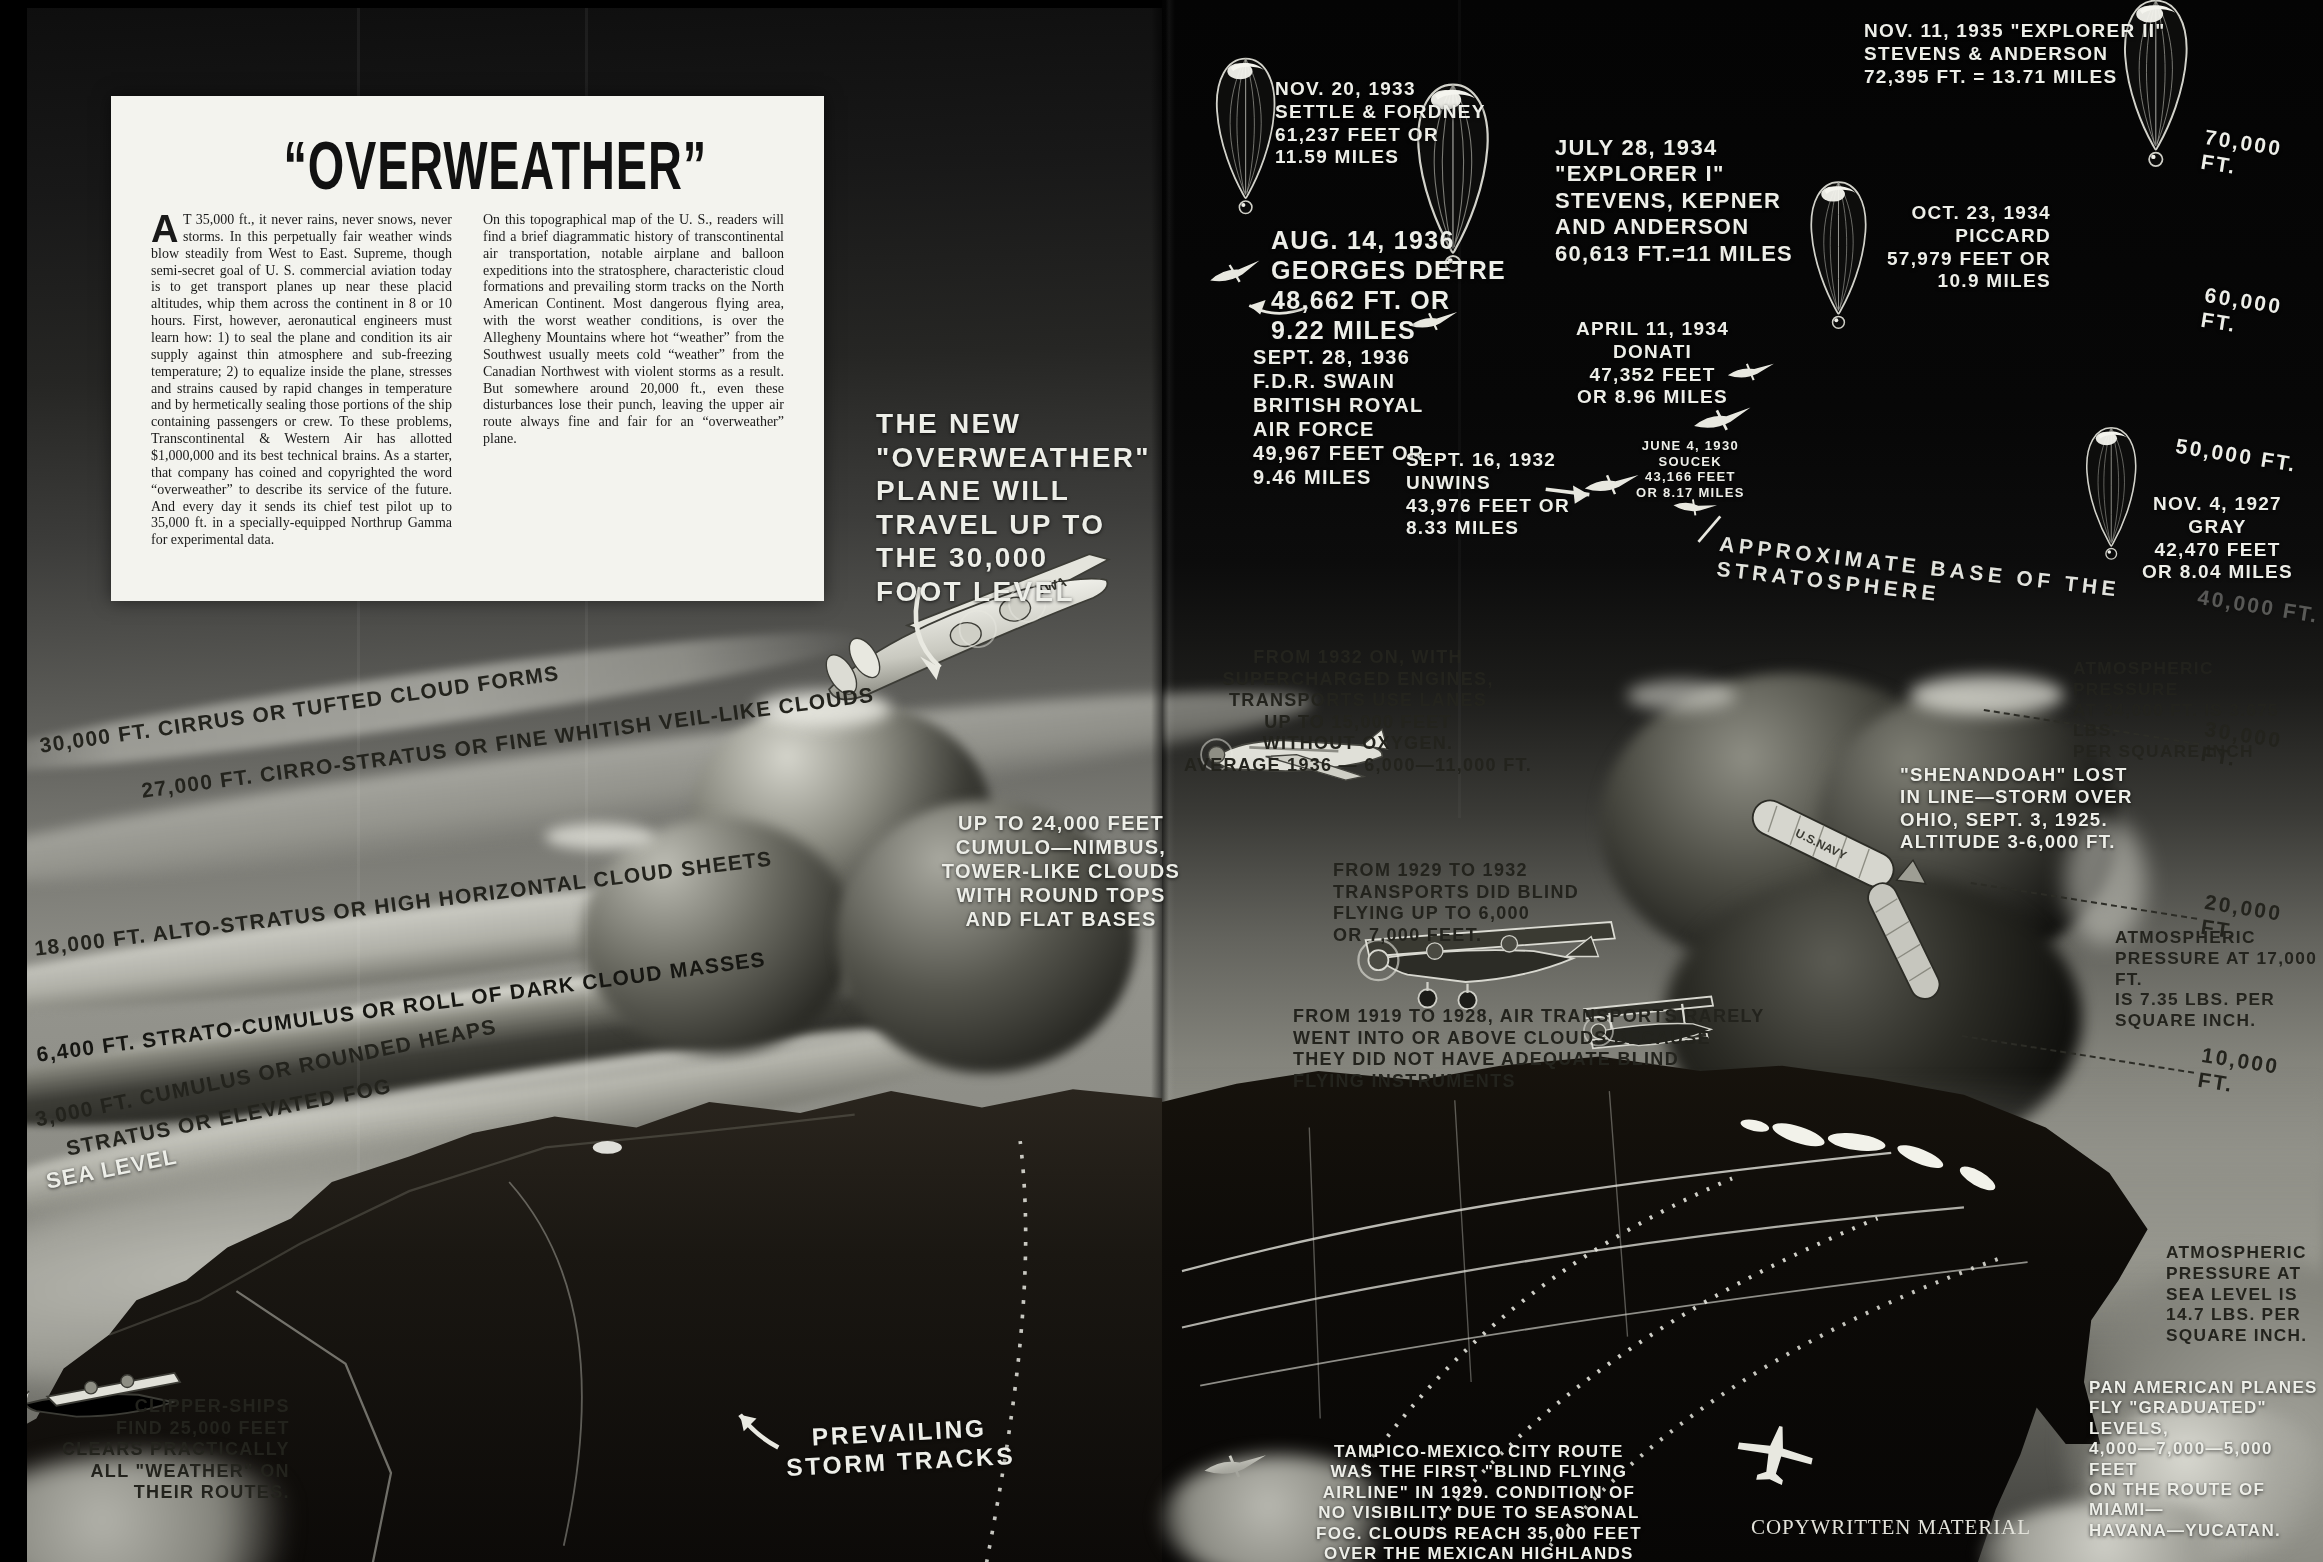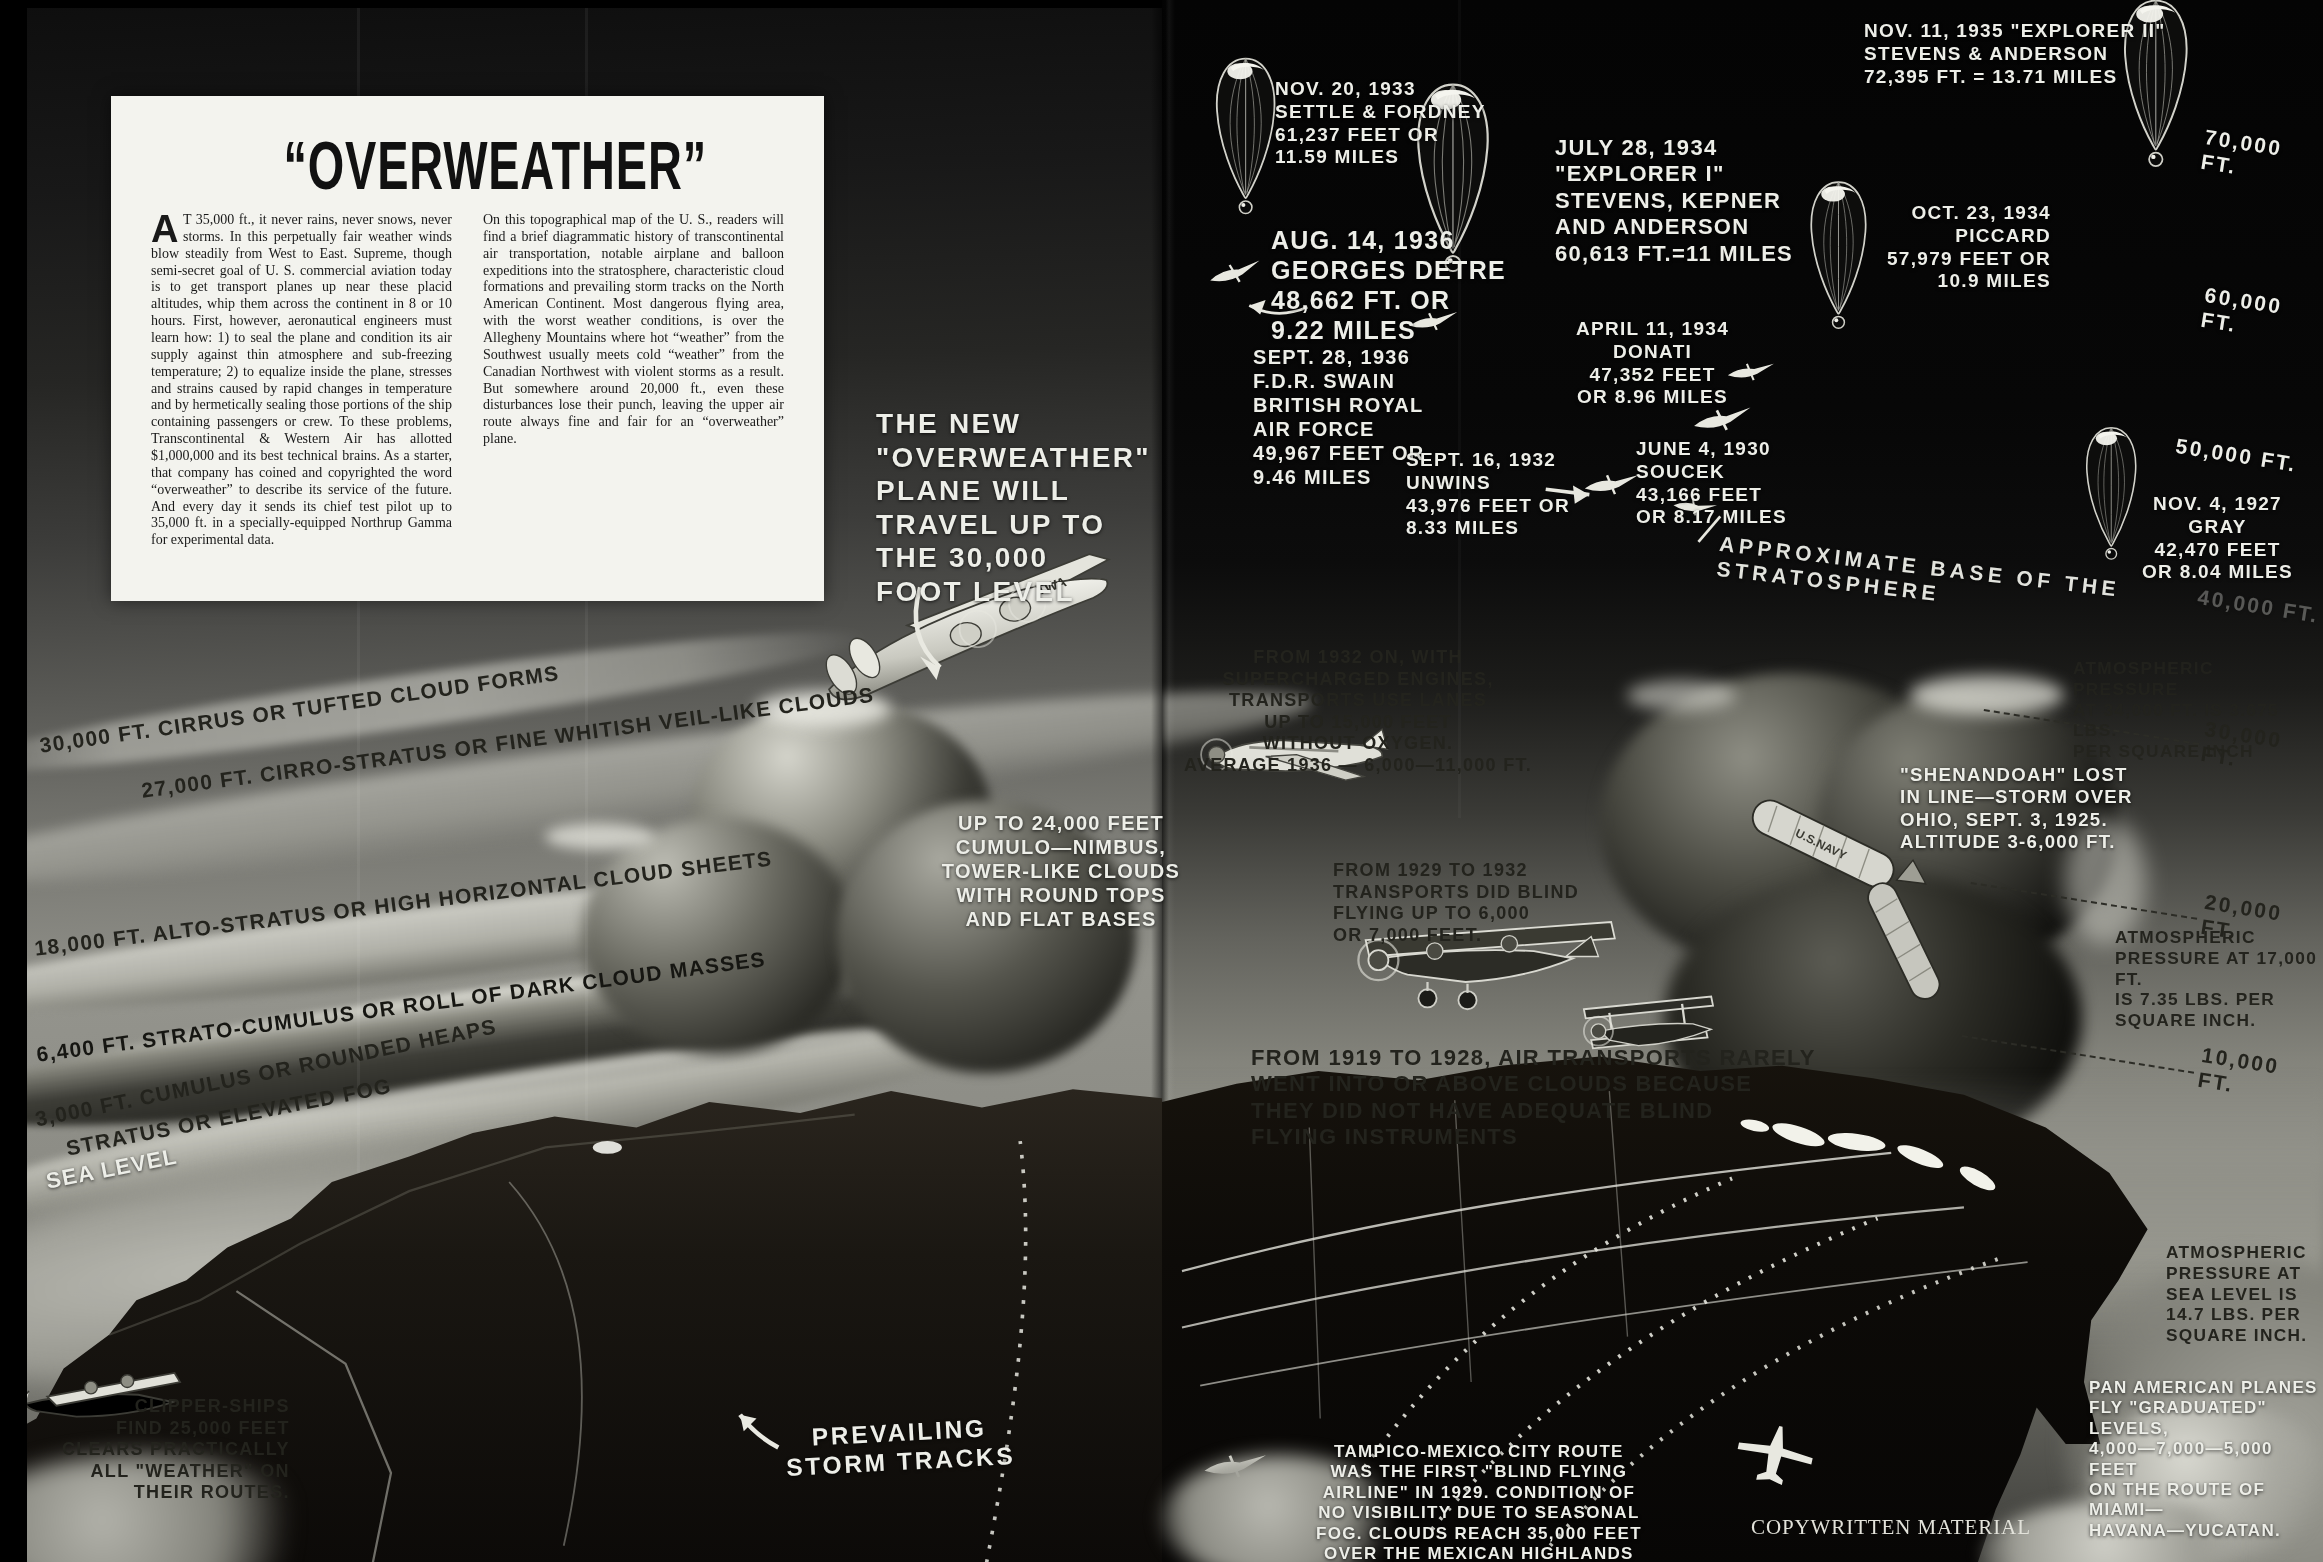--- a/index.html
+++ b/index.html
@@ -275,21 +275,21 @@
 49,967 FEET OR
 9.46 MILES</div>
 <div class="abs hand light" style="left:1544px;top:318px;font-size:19px;text-align:center;margin-left:32px;">APRIL 11, 1934
 DONATI
 47,352 FEET
 OR 8.96 MILES</div>
 <div class="abs hand light" style="left:1406px;top:449px;font-size:19px;">SEPT. 16, 1932
 UNWINS
 43,976 FEET OR
 8.33 MILES</div>
-<div class="abs hand light" style="left:1636px;top:438px;font-size:19px;">JUNE 4, 1930
+<div class="abs hand light" style="left:1636px;top:438px;font-size:13px;text-align:center;">JUNE 4, 1930
 SOUCEK
 43,166 FEET
 OR 8.17 MILES</div>
 <div class="abs hand light" style="left:2142px;top:493px;font-size:19px;text-align:center;">NOV. 4, 1927
 GRAY
 42,470 FEET
 OR 8.04 MILES</div>
 
 <div class="abs hand light tick" style="left:2207px;top:124px;">70,000 FT.</div>
 <div class="abs hand light tick" style="left:2207px;top:282px;">60,000 FT.</div>
@@ -320,21 +320,21 @@
 <div class="abs hand dark" style="left:1184px;top:647px;font-size:18px;text-align:center;">FROM 1932 ON, WITH
 SUPERCHARGED ENGINES,
 TRANSPORTS USE LANES
 UP TO 15,000 FEET
 WITHOUT OXYGEN.
 AVERAGE 1936 — 6,000—11,000 FT.</div>
 <div class="abs hand dark" style="left:1333px;top:860px;font-size:18px;">FROM 1929 TO 1932
 TRANSPORTS DID BLIND
 FLYING UP TO 6,000
 OR 7,000 FEET.</div>
-<div class="abs hand dark" style="left:1251px;top:1006px;font-size:22px;margin-top:39px;">FROM 1919 TO 1928, AIR TRANSPORTS RARELY
+<div class="abs hand dark" style="left:1293px;top:1006px;font-size:18px;">FROM 1919 TO 1928, AIR TRANSPORTS RARELY
 WENT INTO OR ABOVE CLOUDS BECAUSE
 THEY DID NOT HAVE ADEQUATE BLIND
 FLYING INSTRUMENTS</div>
 
 <div class="abs hand dark rot" style="left:38px;top:733px;font-size:21px;transform:rotate(-8deg);">30,000 FT.   CIRRUS OR TUFTED CLOUD FORMS</div>
 <div class="abs hand dark rot" style="left:140px;top:778px;font-size:21px;transform:rotate(-7.5deg);">27,000 FT.   CIRRO-STRATUS OR FINE WHITISH VEIL-LIKE CLOUDS</div>
 <div class="abs hand dark rot" style="left:33px;top:936px;font-size:21px;transform:rotate(-7deg);">18,000 FT.   ALTO-STRATUS OR HIGH HORIZONTAL CLOUD SHEETS</div>
 <div class="abs hand dark rot" style="left:35px;top:1042px;font-size:21px;transform:rotate(-7.5deg);color:#161612;">6,400 FT.   STRATO-CUMULUS OR ROLL OF DARK CLOUD MASSES</div>
 <div class="abs hand dark rot" style="left:33px;top:1107px;font-size:21px;transform:rotate(-11.5deg);">3,000 FT.   CUMULUS OR ROUNDED HEAPS</div>
 <div class="abs hand dark rot" style="left:64px;top:1136px;font-size:21px;transform:rotate(-11deg);">STRATUS OR ELEVATED FOG</div>

